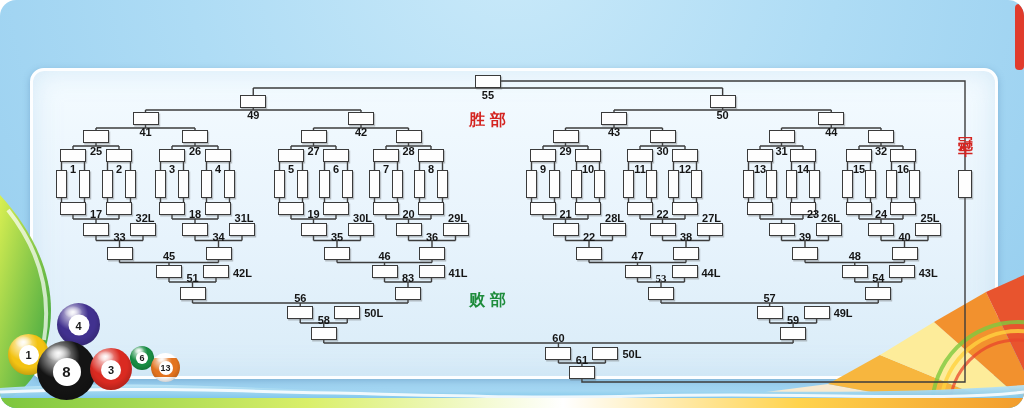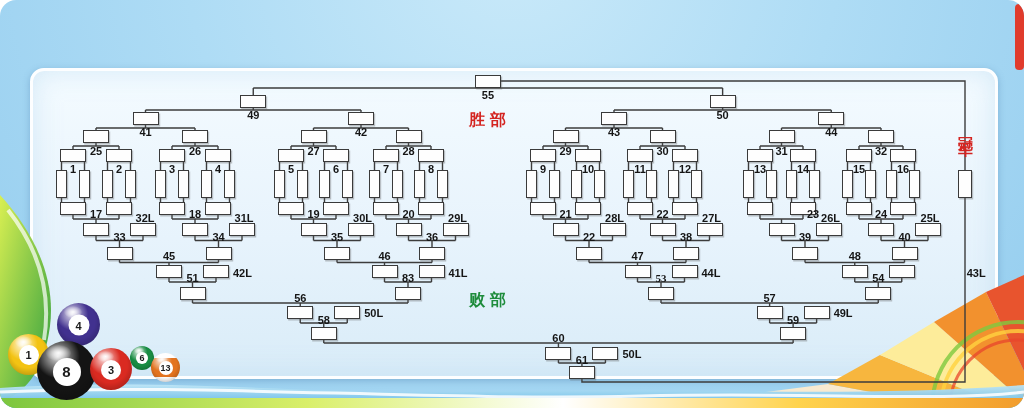--- a/index.html
+++ b/index.html
@@ -256,21 +256,21 @@
       <div class="lb" style="left: 904.5px; top: 231.5px;">40</div>
       <div class="lb" style="left: 930px; top: 212.5px;">25L</div>
       <div class="bx" style="left: 818.25px; top: 112px; width: 26px; height: 13px;"></div>
       <div class="lb" style="left: 831.25px; top: 127px;">44</div>
       <div class="bx" style="left: 792px; top: 247px; width: 26px; height: 13px;"></div>
       <div class="bx" style="left: 891.5px; top: 247px; width: 26px; height: 13px;"></div>
       <div class="lb" style="left: 854.75px; top: 251px;">48</div>
       <div class="bx" style="left: 841.75px; top: 265px; width: 26px; height: 13px;"></div>
       <div class="bx" style="left: 888.75px; top: 265px; width: 26px; height: 13px;"></div>
       <div class="lb" style="left: 878.25px; top: 272.5px;">54</div>
-      <div class="ldrop" style="left: 918.75px; top: 268px; margin-left: 48px;">43L</div>
+      <div class="ldrop" style="left: 918.75px; top: 268px;">43L</div>
       <div class="bx" style="left: 865.25px; top: 287px; width: 26px; height: 13px;"></div>
       <div class="lb" style="left: 300.25px; top: 292.5px;">56</div>
       <div class="bx" style="left: 287.25px; top: 306px; width: 26px; height: 13px;"></div>
       <div class="bx" style="left: 334.25px; top: 306px; width: 26px; height: 13px;"></div>
       <div class="lb" style="left: 323.75px; top: 314.5px;">58</div>
       <div class="ldrop" style="left: 364.25px; top: 307.5px;">50L</div>
       <div class="bx" style="left: 310.75px; top: 327px; width: 26px; height: 13px;"></div>
       <div class="lb" style="left: 769.625px; top: 292.5px;">57</div>
       <div class="bx" style="left: 756.625px; top: 306px; width: 26px; height: 13px;"></div>
       <div class="bx" style="left: 803.625px; top: 306px; width: 26px; height: 13px;"></div>

